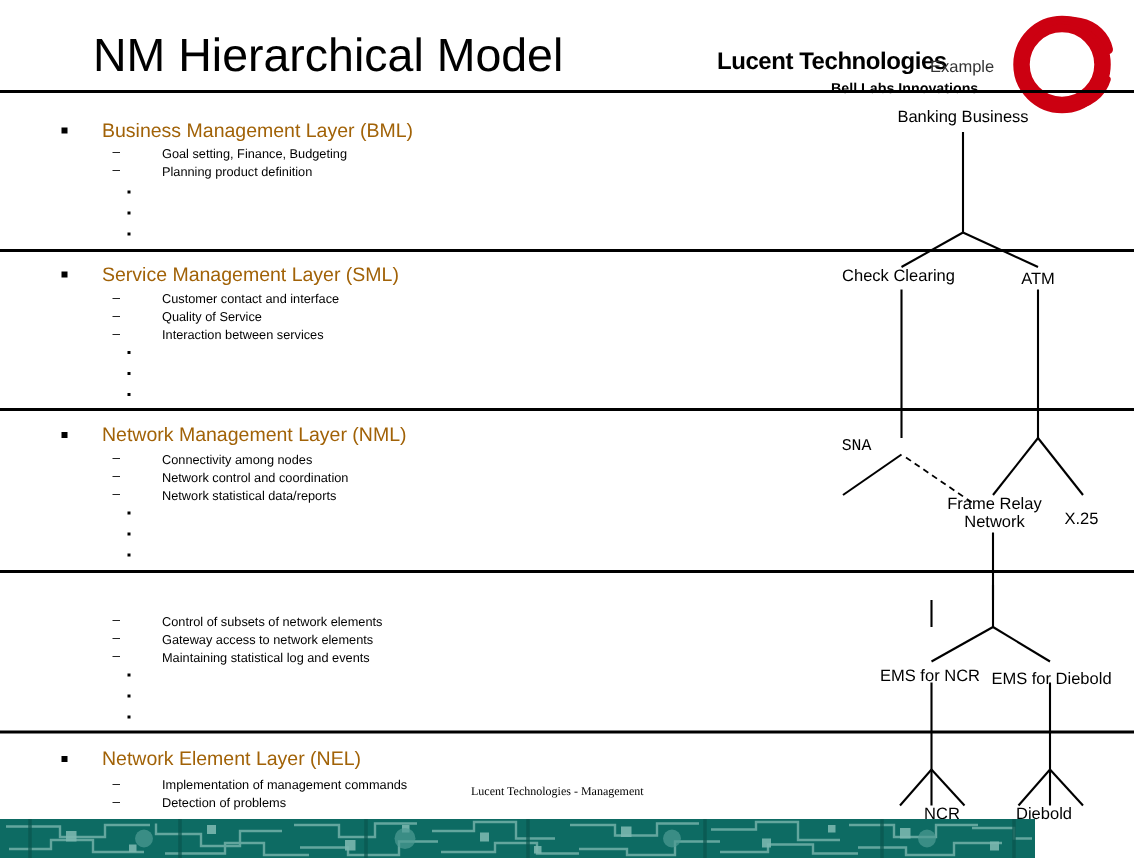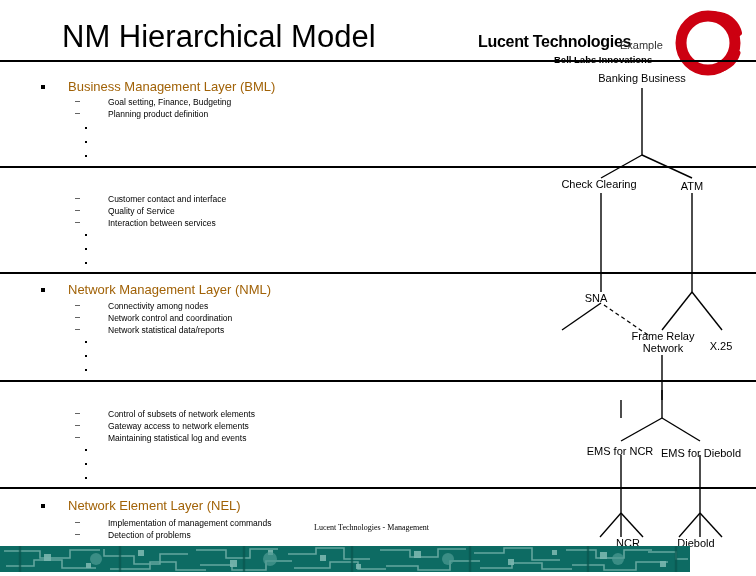--- a/index.html
+++ b/index.html
@@ -208,20 +208,24 @@
     <span>Goal setting, Finance, Budgeting</span>
   </div>
   <div class="sub" style="left:108px; top:109px;">
     <span class="dash">–</span>
     <span>Planning product definition</span>
   </div>
   <div class="dot" style="left:85px; top:127px;"></div>
   <div class="dot" style="left:85px; top:141px;"></div>
   <div class="dot" style="left:85px; top:155px;"></div>
 
+  <div class="layer-head" style="left:68px; top:175px;">
+    <span class="sq"></span>
+    <span>Service Management Layer (SML)</span>
+  </div>
   <div class="sub" style="left:108px; top:194px;">
     <span class="dash">–</span>
     <span>Customer contact and interface</span>
   </div>
   <div class="sub" style="left:108px; top:206px;">
     <span class="dash">–</span>
     <span>Quality of Service</span>
   </div>
   <div class="sub" style="left:108px; top:218px;">
     <span class="dash">–</span>
@@ -324,21 +328,21 @@
 
   <div class="node" style="left:642px; top:72px;">
     <span>Banking Business</span>
   </div>
   <div class="node" style="left:599px; top:178px;">
     <span>Check Clearing</span>
   </div>
   <div class="node" style="left:692px; top:180px;text-align:center;">
     <span>ATM</span>
   </div>
-  <div class="node" style="left:596px; top:292px;">
+  <div class="node" style="left:571px; top:292px;font-family:Liberation Mono, monospace;">
     <span>SNA</span>
   </div>
   <div class="node two-line" style="left:663px; top:330px;">
     <div>Frame Relay</div>
     <div>Network</div>
   </div>
   <div class="node" style="left:721px; top:340px;">
     <span>X.25</span>
   </div>
   <div class="node" style="left:620px; top:445px;">

